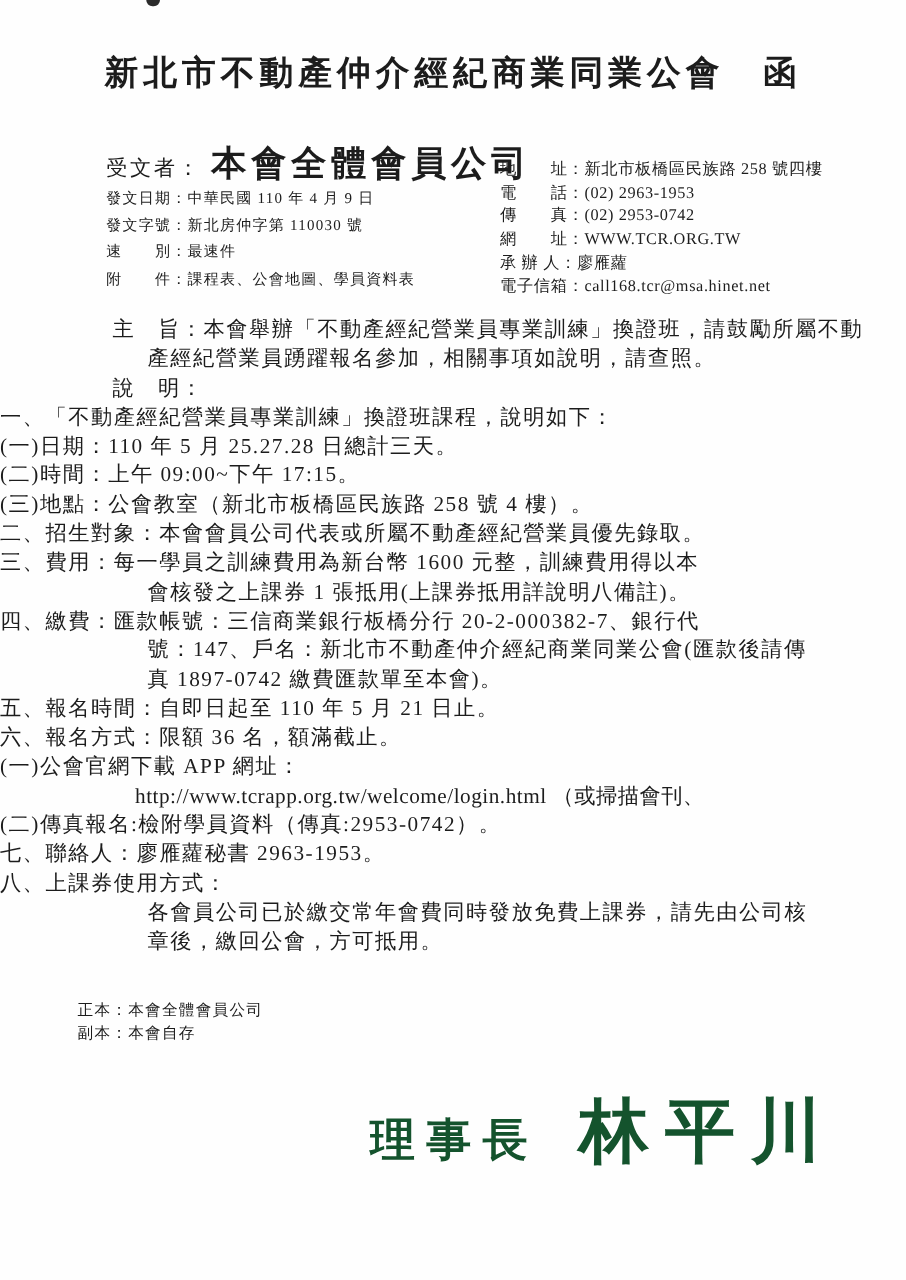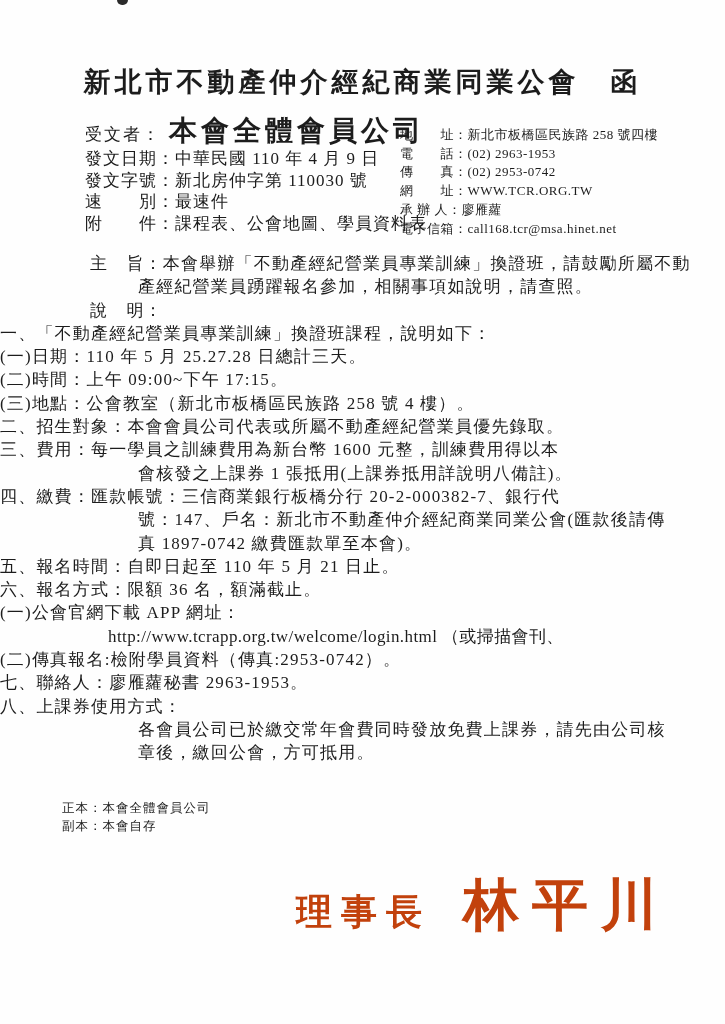--- a/index.html
+++ b/index.html
@@ -9,48 +9,48 @@
     background:#fefefe;
     color:#1c1c1c;
     font-family:"Liberation Serif","DejaVu Serif",serif;
     overflow:hidden;
   }
   .speck{
     position:absolute;left:117px;top:0;width:11px;height:5px;
     background:#2b2b2b;border-radius:0 0 5px 5px;
   }
   .title{
-    position:absolute;top:64px;left:0;right:0;
+    position:absolute;top:40px;left:0;right:0;
     text-align:center;
     font-size:27px;font-weight:700;letter-spacing:4px;
     white-space:nowrap;
   }
   .recipient{
     position:absolute;left:85px;top:92px;
     display:flex;align-items:baseline;white-space:nowrap;margin-top:20px;
   }
   .recipient-label{font-size:17px;letter-spacing:2px;}
   .recipient-value{font-size:28px;font-weight:700;letter-spacing:4px;margin-left:8px;}
   .meta-left{
     position:absolute;left:85px;top:148px;
-    font-size:17px;line-height:21.5px;letter-spacing:1px;white-space:nowrap;
+    font-size:12px;line-height:21.5px;letter-spacing:1px;white-space:nowrap;
   }
   .meta-right{
     position:absolute;left:400px;top:126px;
     font-size:13px;line-height:18.7px;letter-spacing:.5px;white-space:nowrap;
   }
   .meta-row{display:block;}
   .docbody{
     position:absolute;left:0;top:252px;width:725px;
     font-size:17px;line-height:23.3px;letter-spacing:1.2px;
   }
   .line{white-space:nowrap;}
   .line.label{padding-left:90px;}
   .line.item{}
-  .line.cont{padding-left:118px;margin-left:20px;}
+  .line.cont{padding-left:118px;}
   .line.url{padding-left:108px;letter-spacing:.4px;}
   .copies{
     position:absolute;left:62px;top:799px;
     font-size:12.5px;line-height:18px;letter-spacing:1px;white-space:nowrap;
   }
   .signature{
     position:absolute;left:296px;top:868px;
     display:flex;align-items:baseline;gap:32px;
     font-weight:700;white-space:nowrap;
   }
@@ -145,18 +145,18 @@
       <div class="line cont">章後，繳回公會，方可抵用。</div>
     </div>
 
   <div class="copies">
 
       <div>正本：本會全體會員公司</div>
 
       <div>副本：本會自存</div>
     </div>
 
-  <div class="signature" style="color: #c2410c;">
+  <div class="signature" style="color: #14532d;">
     <span class="sig-title">理事長</span>
     <span class="sig-name">林平川</span>
   </div>
 
 </div>
 
 </body></html>

